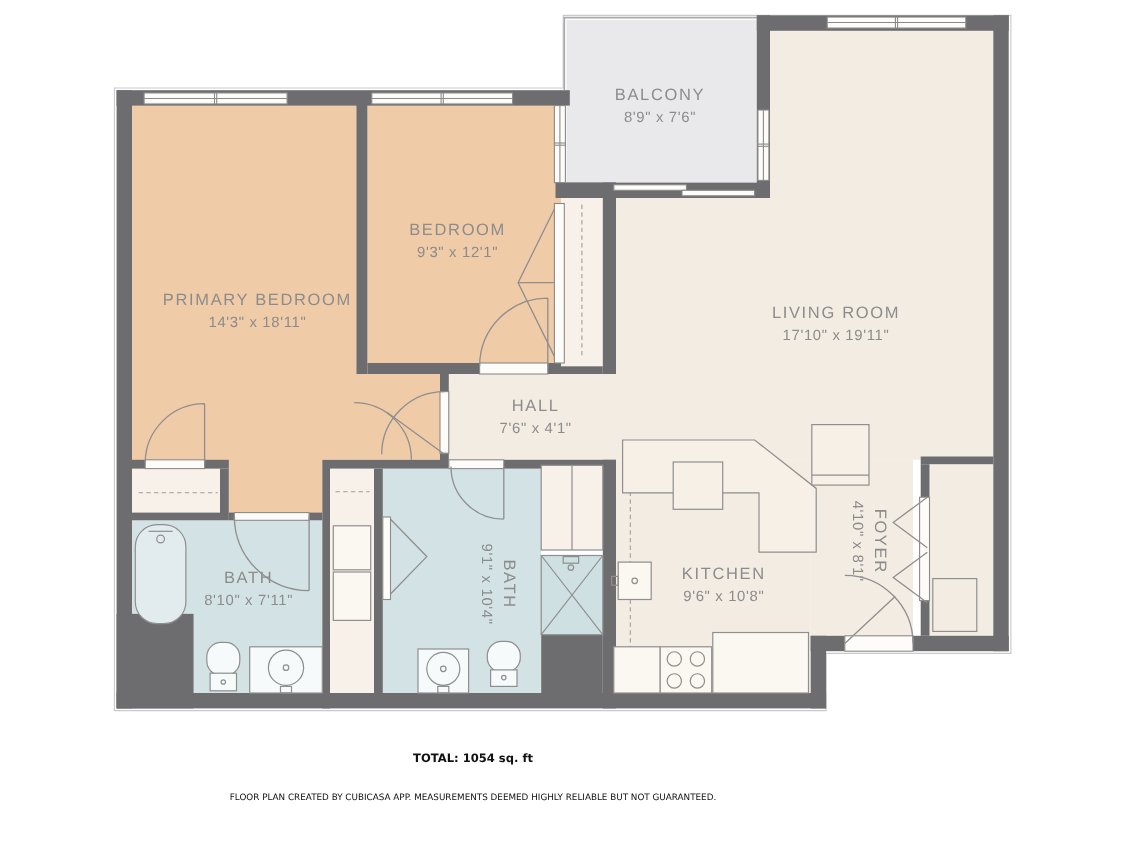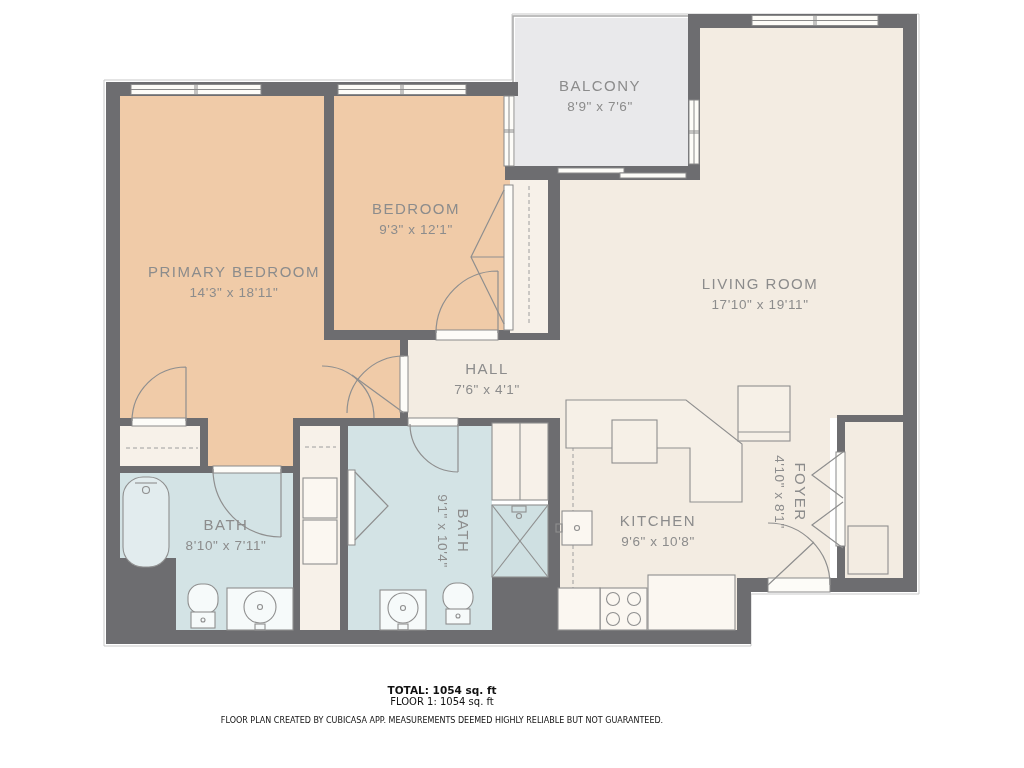--- a/index.html
+++ b/index.html
@@ -7,25 +7,25 @@
          font-family:"Liberation Sans",sans-serif;}
   .plan-svg{position:absolute;left:0;top:0;}
 
   
   .room-name{font-family:"Liberation Sans",sans-serif;font-size:15px;letter-spacing:1.5px;
              fill:#8c8c8c;text-anchor:middle;}
   .room-dims{font-family:"Liberation Sans",sans-serif;font-size:13.5px;letter-spacing:.6px;
              fill:#8c8c8c;text-anchor:middle;}
 
   
-  .footer{position:absolute;left:12px;top:684px;width:860px;text-align:center;
+  .footer{position:absolute;left:0;top:684px;width:860px;text-align:center;
           font-family:"DejaVu Sans",sans-serif;color:#111111;}
   .f-line{font-size:10px;line-height:11.5px;}
   .f-total{font-weight:bold;font-size:10.5px;line-height:12px;}
-  .f-disc{font-size:8px;margin-top:8px;color:#111111;}
+  .f-disc{font-size:8px;margin-top:24px;color:#111111;}
 </style>
 </head>
 <body>
 
 <div class="stage">
 
 <svg class="plan-svg" width="1024" height="768" viewBox="0 0 1024 768">
 
   <g>
     <path d="M104,80 H512 V14 H919 V594 H751 V646 H104 Z" fill="none" stroke="#c9c9c9" stroke-width="1"></path>
@@ -260,17 +260,16 @@
 
     <g transform="rotate(90 790 492)">
       <text class="room-name" x="790" y="487">FOYER</text>
       <text class="room-dims" x="790" y="507">4'10" x 8'1"</text>
     </g>
   </g>
 </svg>
 
   <div class="footer">
     <div class="f-line f-total">TOTAL: 1054 sq. ft</div>
-    <div class="f-line">FLOOR 1: 1054 sq. ft</div>
     <div class="f-disc">FLOOR PLAN CREATED BY CUBICASA APP. MEASUREMENTS DEEMED HIGHLY RELIABLE BUT NOT GUARANTEED.</div>
   </div>
 
 </div>
 
 </body></html>

